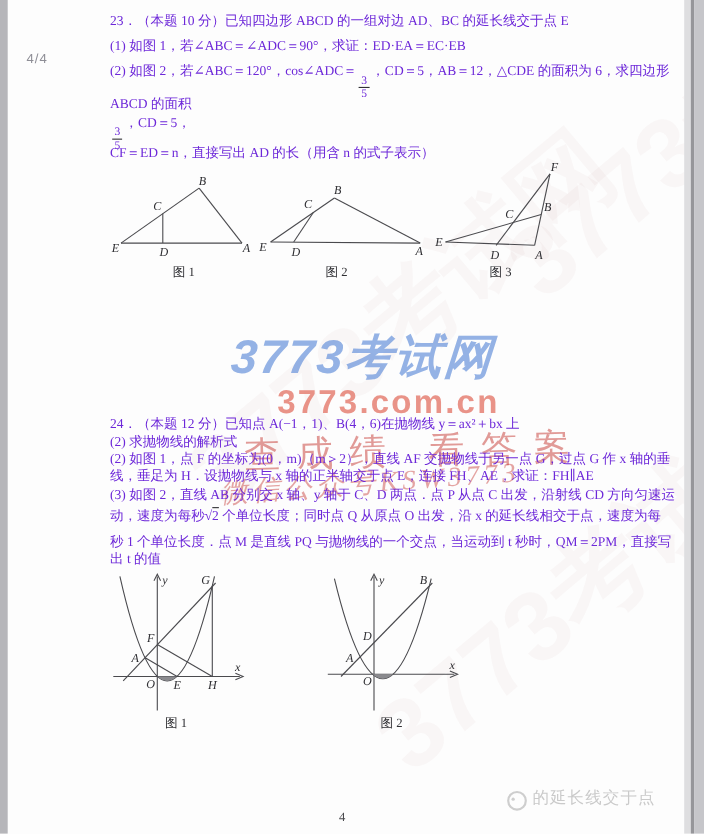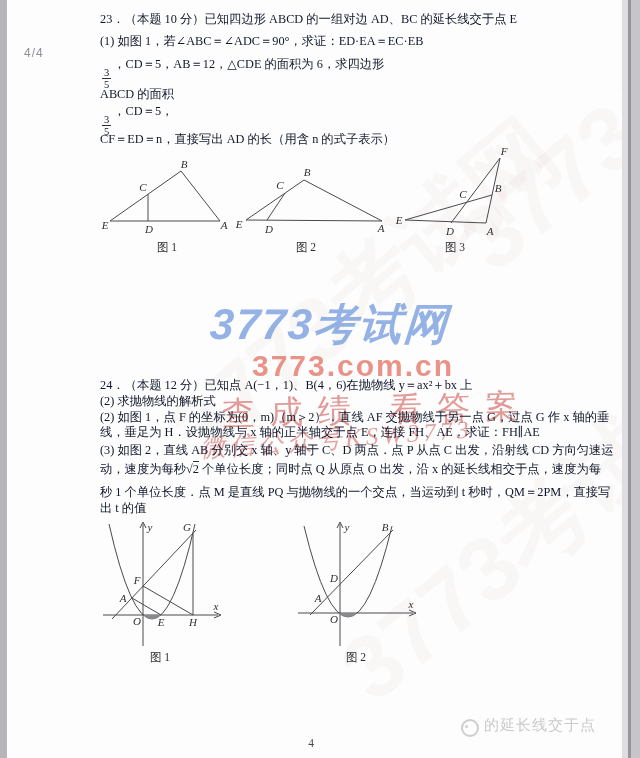--- a/index.html
+++ b/index.html
@@ -4,21 +4,21 @@
 <style>
   html,body{margin:0;padding:0;}
   body{width:640px;height:758px;position:relative;overflow:hidden;
        background:#fdfdfd;font-family:"Liberation Serif","DejaVu Serif",serif;}
   .edge-left{position:absolute;left:0;top:0;width:7px;height:758px;background:#b6b6ba;}
   .edge-right-bg{position:absolute;left:622px;top:0;width:18px;height:758px;background:#c6c6ca;}
   .edge-right-hl{position:absolute;left:622px;top:0;width:6px;height:758px;background:#dedee0;}
   .edge-right-line{position:absolute;left:628px;top:0;width:3px;height:758px;background:#96969a;}
   .page-indicator{position:absolute;left:24px;top:7px;font-family:"Liberation Sans","DejaVu Sans",sans-serif;
        font-size:12px;color:#8e8e96;letter-spacing:1px;margin-top:39px;}
-  .para{position:absolute;left:100px;width:512px;font-size:12.3px;color:#0f172a;
+  .para{position:absolute;left:100px;width:512px;font-size:12.3px;color:#6d28d9;
         line-height:16px;white-space:nowrap;}
   .frac{display:inline-flex;flex-direction:column;text-align:center;vertical-align:-8px;
         line-height:1.05;font-size:10.5px;margin:0 2px;}
   .frac .num{border-bottom:1px solid #2f2f33;padding:0 2px;}
   .sqrt{white-space:nowrap;}
   .sqrt .rad{border-top:1px solid #2f2f33;}
   svg{position:absolute;overflow:visible;}
   svg line, svg path.stroke{stroke:#4a4a4e;stroke-width:1;fill:none;}
   svg text{font-family:"Liberation Serif","DejaVu Serif",serif;font-size:11px;
         font-style:italic;fill:#2f2f33;text-anchor:middle;}
@@ -47,21 +47,21 @@
 <body>
 
 <div class="wm-faint" style="left:420px;top:40px;">3773考试网</div>
 <div class="wm-faint" style="left:130px;top:230px;">3773考试网</div>
 <div class="wm-faint" style="left:300px;top:470px;">3773考试网</div>
 
 <div class="page-indicator">4/4</div>
 
 <div class="para" style="top:11px;">23．（本题 10 分）已知四边形 ABCD 的一组对边 AD、BC 的延长线交于点 E</div>
 <div class="para" style="top:33px;">(1) 如图 1，若∠ABC＝∠ADC＝90°，求证：ED·EA＝EC·EB</div>
-<div class="para" style="top:56px;"><span class="frac">
+<div class="para" style="top:56px;"><span>(2) 如图 2，若∠ABC＝120°，cos∠ADC＝</span><span class="frac">
       <span class="num">3</span>
       <span class="den">5</span>
     </span><span>，CD＝5，AB＝12，△CDE 的面积为 6，求四边形</span></div>
 <div class="para" style="top:86px;">ABCD 的面积</div>
 <div class="para" style="top:103px;"><span class="frac">
       <span class="num">3</span>
       <span class="den">5</span>
     </span><span>，CD＝5，</span></div>
 <div class="para" style="top:131px;">CF＝ED＝n，直接写出 AD 的长（用含 n 的式子表示）</div>
 

